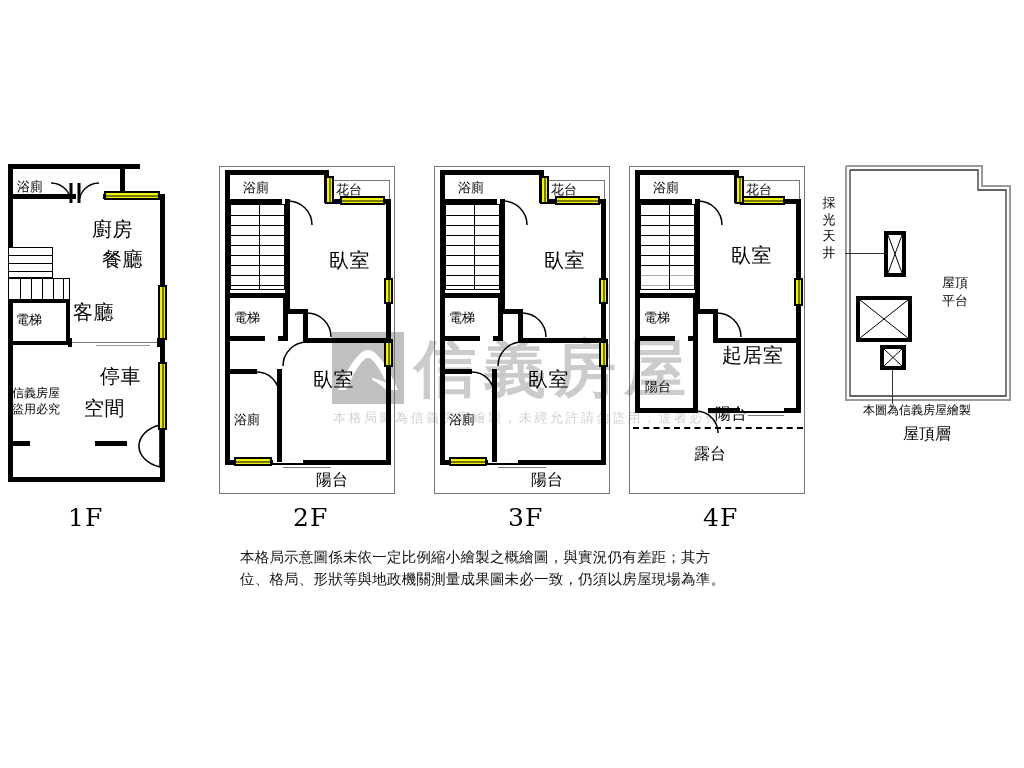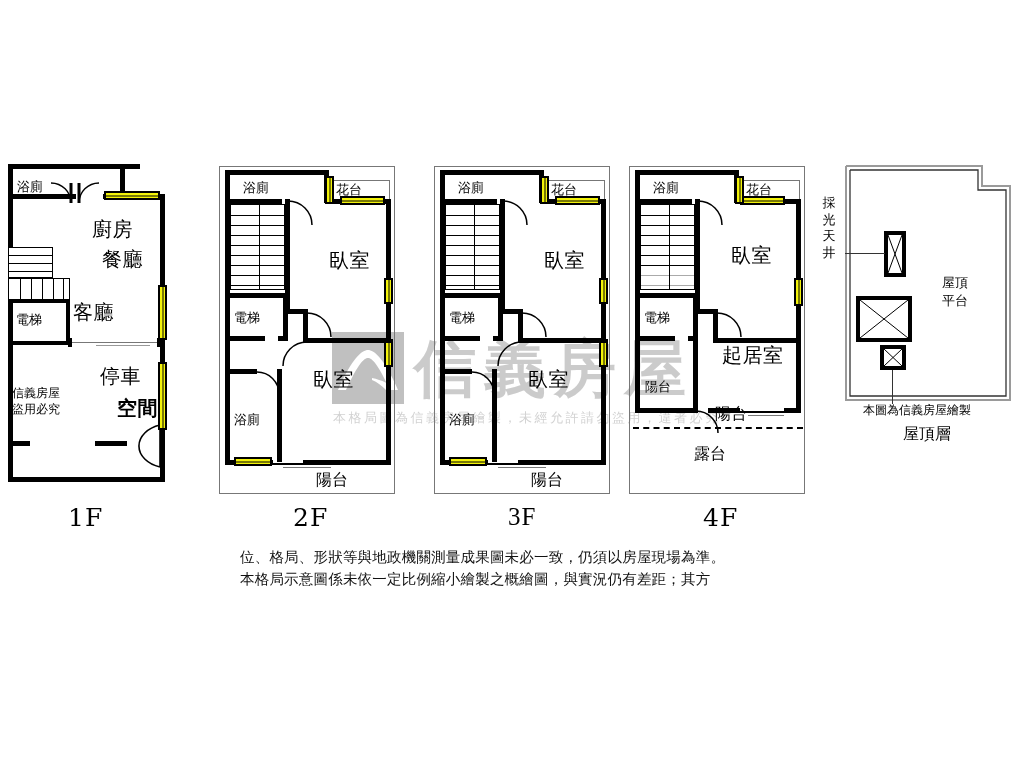--- a/index.html
+++ b/index.html
@@ -146,21 +146,21 @@
     <div class="win-v" style="left:158px;top:362px;width:9px;height:68px;"></div>
 
     <div class="lbl sm" style="left:17px;top:180px;">浴廁</div>
     <div class="lbl big" style="left:92px;top:219px;">廚房</div>
     <div class="lbl big" style="left:102px;top:249px;">餐廳</div>
     <div class="lbl big" style="left:73px;top:302px;">客廳</div>
     <div class="lbl sm" style="left:16px;top:313px;">電梯</div>
     <div class="lbl xs" style="left:12px;top:387px;">信義房屋</div>
     <div class="lbl xs" style="left:12px;top:403px;">盜用必究</div>
     <div class="lbl big" style="left:100px;top:366px;">停車</div>
-    <div class="lbl big" style="left:117px;top:398px;font-weight:bold;">空間</div>
+    <div class="lbl big" style="left:84px;top:398px;">空間</div>
 
     <div class="floor-label" style="left:68px;top:503px;">1F</div>
   </div>
 
   <div style="position:absolute;left:0;top:0;width:1024px;height:540px;">
 
     <div class="outline" style="left:219px;top:166px;width:176px;height:328px;border-color:#777;"></div>
 
     <div class="wall" style="left:225px;top:170px;width:104px;height:5px;"></div>
     <div class="wall" style="left:225px;top:170px;width:5px;height:33px;"></div>
@@ -313,21 +313,21 @@
     </div>
 
     <div class="lbl sm" style="left:458px;top:181px;">浴廁</div>
     <div class="lbl sm" style="left:551px;top:183px;">花台</div>
     <div class="lbl big" style="left:544px;top:250px;">臥室</div>
     <div class="lbl sm" style="left:449px;top:311px;">電梯</div>
     <div class="lbl big" style="left:528px;top:369px;">臥室</div>
     <div class="lbl sm" style="left:449px;top:413px;">浴廁</div>
     <div class="lbl med" style="left:531px;top:472px;">陽台</div>
 
-    <div class="floor-label" style="left:508px;top:503px;font-family:Liberation Serif, serif;">3F</div>
+    <div class="floor-label" style="left:508px;top:503px;">3F</div>
   </div>
 
   <div style="position:absolute;left:0;top:0;width:1024px;height:540px;">
 
     <div class="outline" style="left:629px;top:166px;width:176px;height:328px;border-color:#777;"></div>
 
     <div class="wall" style="left:635px;top:170px;width:104px;height:5px;"></div>
     <div class="wall" style="left:635px;top:170px;width:5px;height:33px;"></div>
     <div class="wall" style="left:734px;top:170px;width:5px;height:33px;"></div>
     <div class="wall" style="left:635px;top:199px;width:57px;height:5px;"></div>
@@ -438,17 +438,17 @@
     </div>
 
     <div class="lbl sm" style="left:942px;top:276px;">屋頂</div>
     <div class="lbl sm" style="left:942px;top:294px;">平台</div>
 
     <div class="lbl xs" style="left:863px;top:404px;">本圖為信義房屋繪製</div>
     <div class="lbl med" style="left:903px;top:426px;">屋頂層</div>
   </div>
 
   <div id="disclaimer">
+    <div>本格局示意圖係未依一定比例縮小繪製之概繪圖，與實況仍有差距；其方</div>
     <div>位、格局、形狀等與地政機關測量成果圖未必一致，仍須以房屋現場為準。</div>
-    <div>本格局示意圖係未依一定比例縮小繪製之概繪圖，與實況仍有差距；其方</div>
   </div>
 
 </div>
 
 </body></html>

